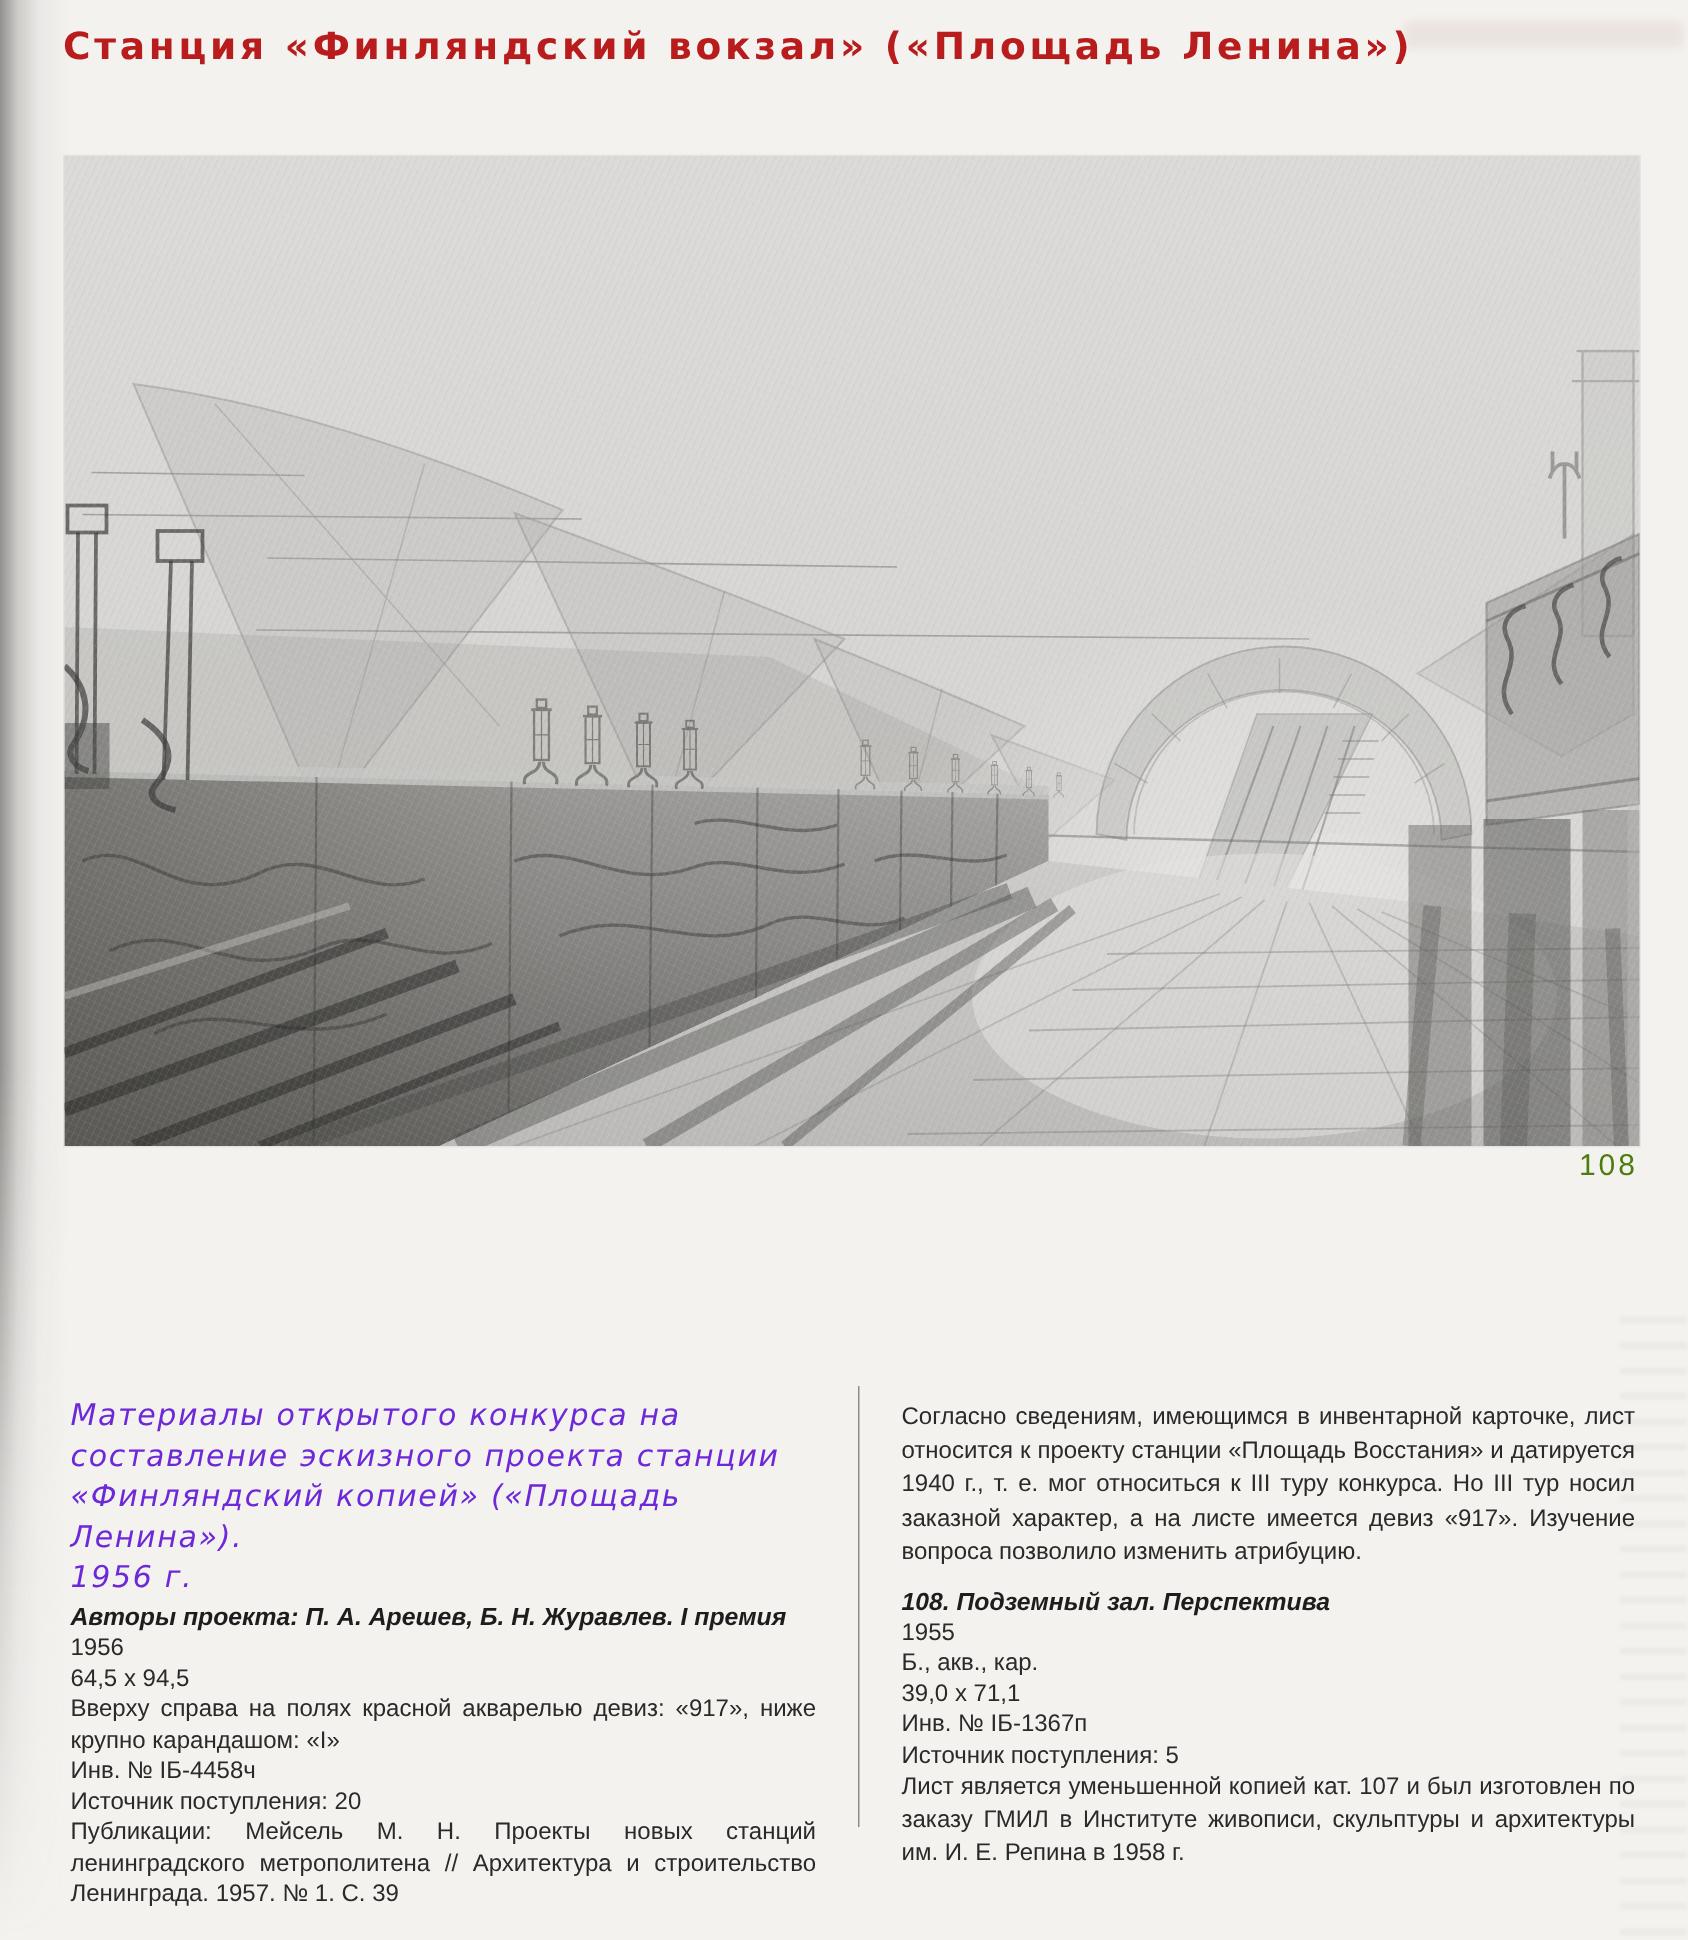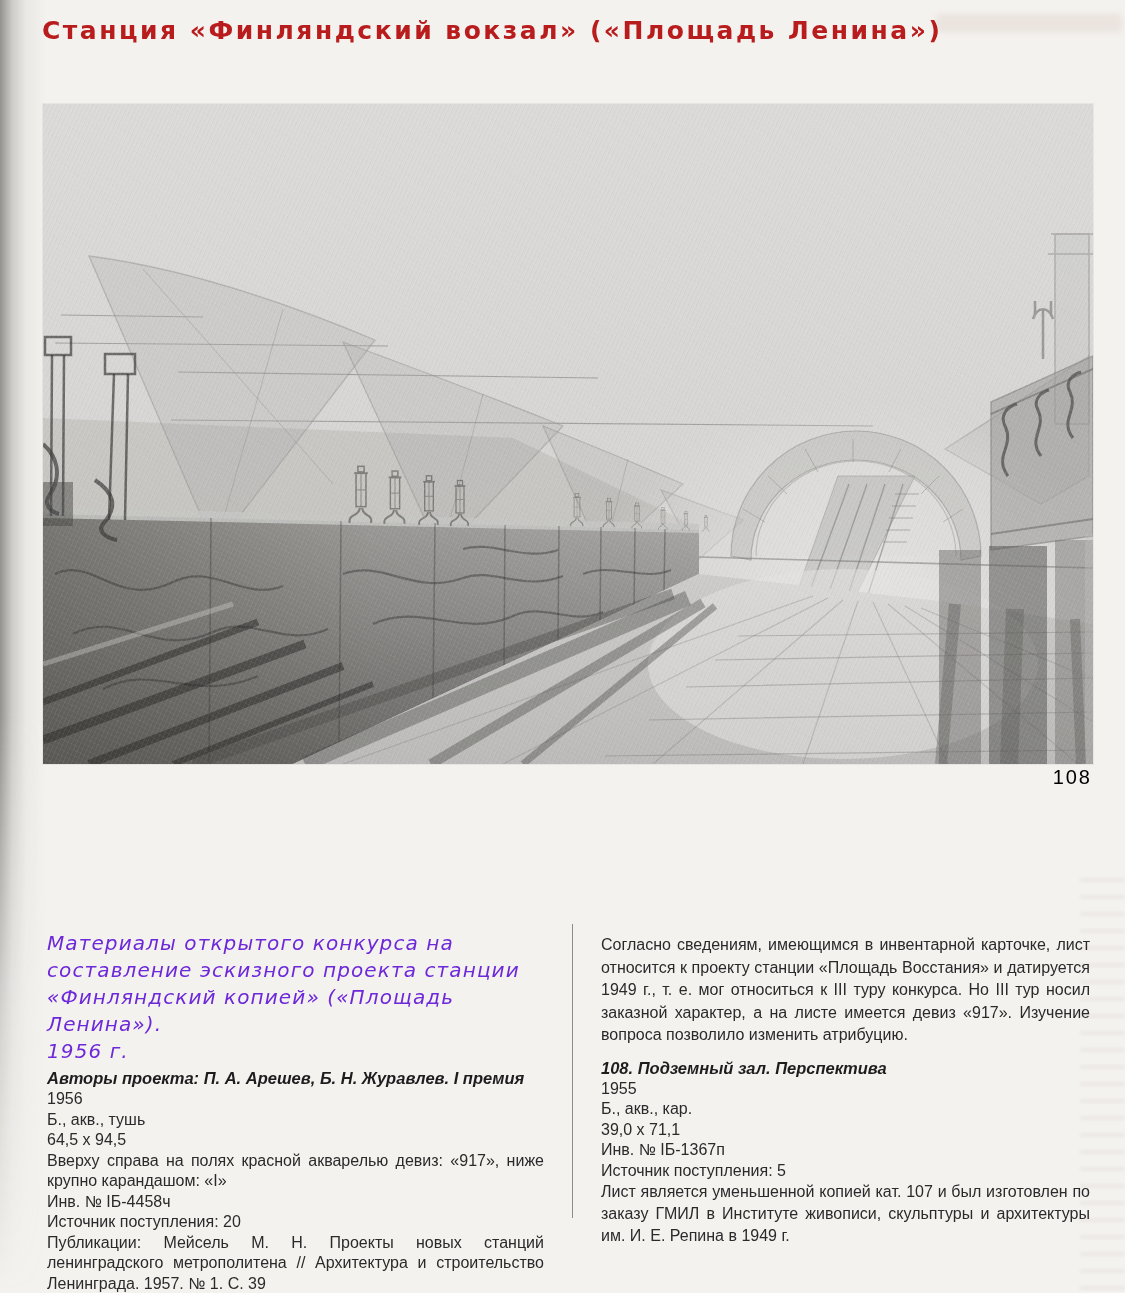--- a/index.html
+++ b/index.html
@@ -40,21 +40,21 @@
   }
   .artwork svg{display:block;width:100%;height:100%;}
   .artwork::after{
     content:"";position:absolute;inset:0;pointer-events:none;
     background:
       repeating-linear-gradient(115deg,rgba(255,255,255,.055) 0 1px,rgba(80,80,78,.035) 1px 2px,transparent 2px 4px),
       repeating-linear-gradient(25deg,rgba(255,255,255,.04) 0 1px,transparent 1px 5px);
   }
   .fig-num{
     position:absolute;left:990px;top:766px;width:102px;text-align:right;
-    font-size:20px;letter-spacing:2px;color:#000000;
+    font-size:20px;letter-spacing:2px;color:#4d7c0f;
   }
   .col-divider{
     position:absolute;left:572px;top:924px;width:1px;height:294px;background:#8c8c8c;
   }
   .left-col{position:absolute;left:47px;top:930px;width:497px;}
   .right-col{position:absolute;left:601px;top:934px;width:489px;}
   .intro{
     font-family:"DejaVu Sans","Liberation Sans",sans-serif;
     font-size:20px;line-height:27px;letter-spacing:1.1px;color:#6d28d9;font-style:italic;
   }
@@ -242,30 +242,29 @@
 
 <div class="left-col">
   <div class="intro">
     <div>Материалы открытого конкурса на</div>
     <div>составление эскизного проекта станции</div>
     <div>«Финляндский копией» («Площадь Ленина»).</div>
     <div>1956 г.</div>
   </div>
   <div class="entry-head authors">Авторы проекта: П. А. Арешев, Б. Н. Журавлев. I премия</div>
   <div class="cat-line">1956</div>
-  <div class="cat-line">Б., акв., тушь</div>
   <div class="cat-line">64,5 х 94,5</div>
   <div class="cat-line just">Вверху справа на полях красной акварелью девиз: «917», ниже крупно карандашом: «I»</div>
   <div class="cat-line">Инв. № IБ-4458ч</div>
   <div class="cat-line">Источник поступления: 20</div>
   <div class="cat-line just">Публикации: Мейсель М. Н. Проекты новых станций ленинградского метрополитена // Архитектура и строительство Ленинграда. 1957. № 1. С. 39</div>
 </div>
 
 <div class="right-col">
-  <div class="note">Согласно сведениям, имеющимся в инвентарной карточке, лист относится к проекту станции «Площадь Восстания» и датируется 1949 г., т. е. мог относиться к III туру конкурса. Но III тур носил заказной характер, а на листе имеется девиз «917». Изучение вопроса позволило изменить атрибуцию.</div>
+  <div class="note">Согласно сведениям, имеющимся в инвентарной карточке, лист относится к проекту станции «Площадь Восстания» и датируется 1940 г., т. е. мог относиться к III туру конкурса. Но III тур носил заказной характер, а на листе имеется девиз «917». Изучение вопроса позволило изменить атрибуцию.</div>
   <div class="entry-head entry-head-r">108. Подземный зал. Перспектива</div>
   <div class="cat-line">1955</div>
   <div class="cat-line">Б., акв., кар.</div>
   <div class="cat-line">39,0 х 71,1</div>
   <div class="cat-line">Инв. № IБ-1367п</div>
   <div class="cat-line">Источник поступления: 5</div>
-  <div class="copy-note">Лист является уменьшенной копией кат. 107 и был изготовлен по заказу ГМИЛ в Институте живописи, скульптуры и архитектуры им. И. Е. Репина в 1949 г.</div>
+  <div class="copy-note">Лист является уменьшенной копией кат. 107 и был изготовлен по заказу ГМИЛ в Институте живописи, скульптуры и архитектуры им. И. Е. Репина в 1958 г.</div>
 </div>
 
 </body></html>

